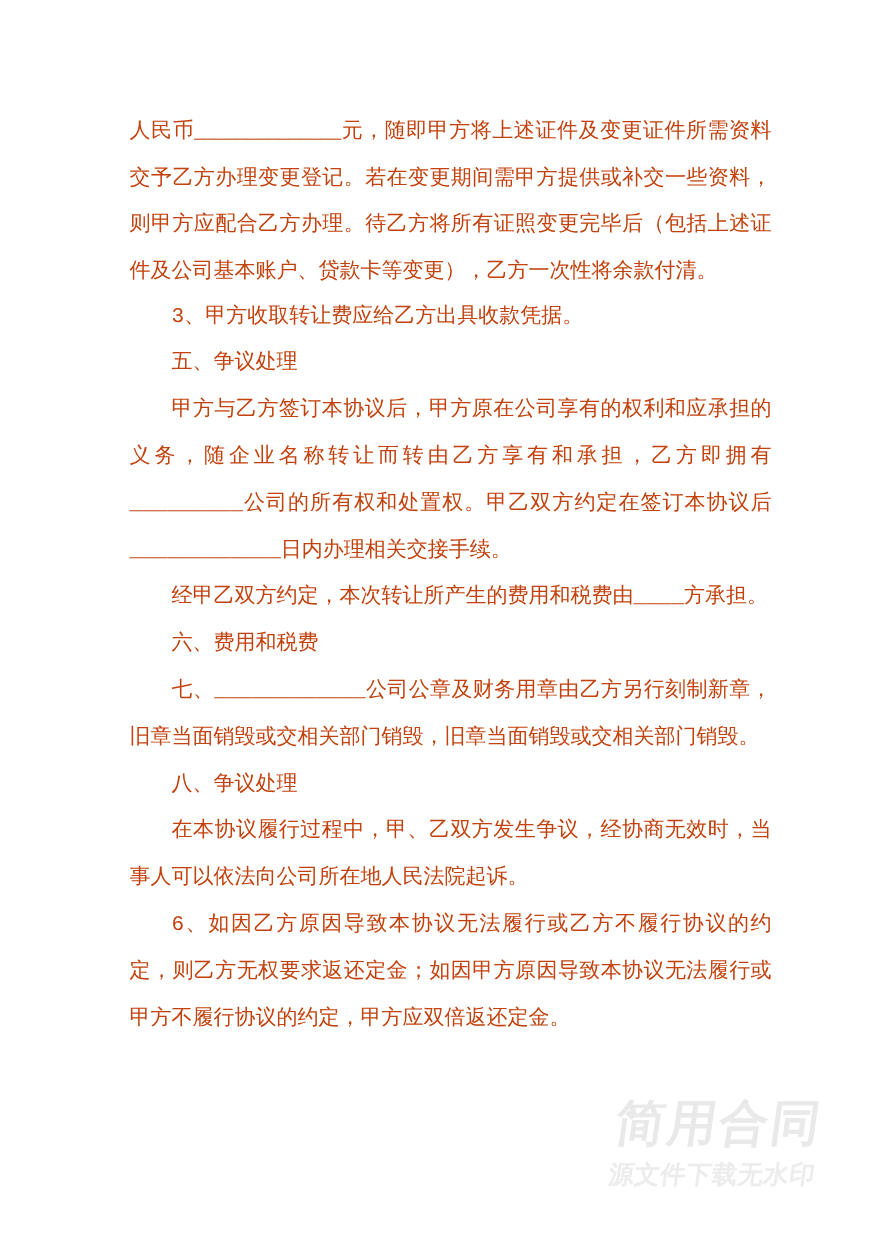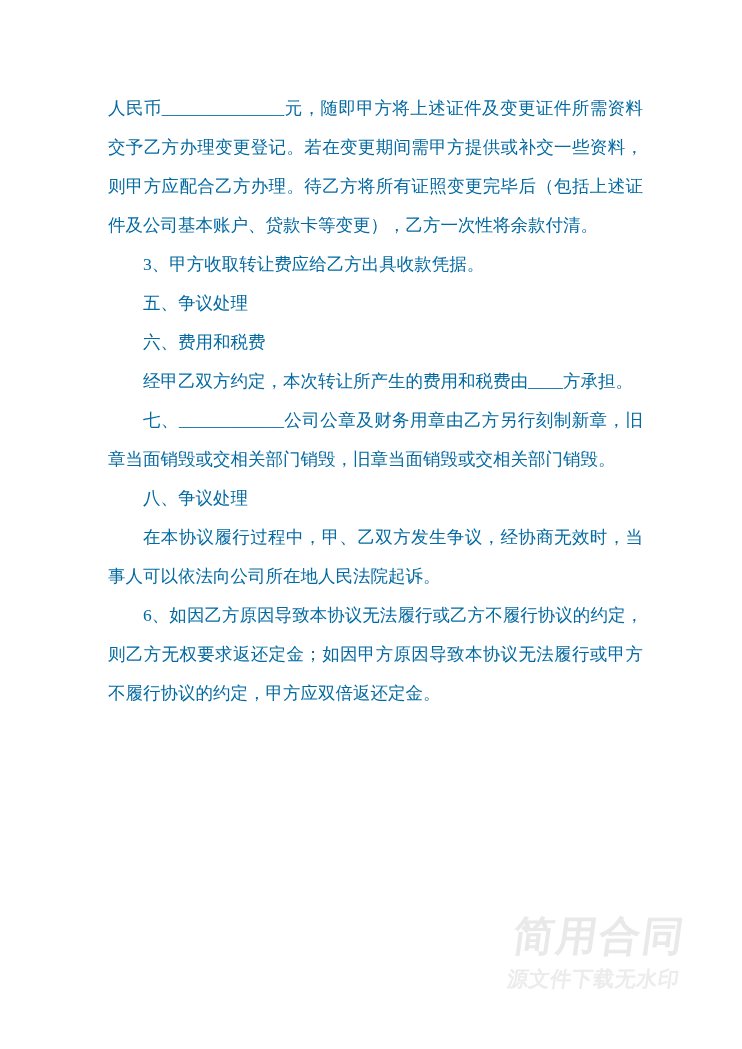--- a/index.html
+++ b/index.html
@@ -13,32 +13,33 @@
     height: 1049px;
     background: #ffffff;
     overflow: hidden;
     font-family: "Liberation Serif", "DejaVu Serif", serif;
   }
   .doc-body {
     position: absolute;
     left: 108px;
     top: 89px;
     width: 535px;
-    color: #0369a1;
+    color: #c2410c;
     font-size: 17.5px;
     line-height: 39px;
     text-align: justify;
     letter-spacing: 0;
   }
   p.para {
     margin: 0;
     padding: 0;
   }
   p.para.indent {
     text-indent: 2em;
+    font-family: Liberation Mono, monospace;
   }
   .watermark {
     position: absolute;
     left: 511px;
     top: 914px;
     color: #e9e9e9;
     font-family: "Liberation Sans", "DejaVu Sans", sans-serif;
     font-weight: bold;
     transform: skewX(-8deg);
     white-space: nowrap;
@@ -58,22 +59,23 @@
 </style>
 </head>
 <body>
 
 <div class="page">
 
   <div class="doc-body" id="doc-body">
       <p class="para">人民币______________元，随即甲方将上述证件及变更证件所需资料交予乙方办理变更登记。若在变更期间需甲方提供或补交一些资料，则甲方应配合乙方办理。待乙方将所有证照变更完毕后（包括上述证件及公司基本账户、贷款卡等变更），乙方一次性将余款付清。</p>
       <p class="para indent">3、甲方收取转让费应给乙方出具收款凭据。</p>
       <p class="para indent">五、争议处理</p>
+      <p class="para indent">甲方与乙方签订本协议后，甲方原在公司享有的权利和应承担的义务，随企业名称转让而转由乙方享有和承担，乙方即拥有_________公司的所有权和处置权。甲乙双方约定在签订本协议后____________日内办理相关交接手续。</p>
+      <p class="para indent">经甲乙双方约定，本次转让所产生的费用和税费由____方承担。</p>
       <p class="para indent">六、费用和税费</p>
-      <p class="para indent">经甲乙双方约定，本次转让所产生的费用和税费由____方承担。</p>
       <p class="para indent">七、____________公司公章及财务用章由乙方另行刻制新章，旧章当面销毁或交相关部门销毁，旧章当面销毁或交相关部门销毁。</p>
       <p class="para indent">八、争议处理</p>
       <p class="para indent">在本协议履行过程中，甲、乙双方发生争议，经协商无效时，当事人可以依法向公司所在地人民法院起诉。</p>
       <p class="para indent">6、如因乙方原因导致本协议无法履行或乙方不履行协议的约定，则乙方无权要求返还定金；如因甲方原因导致本协议无法履行或甲方不履行协议的约定，甲方应双倍返还定金。</p>
     </div>
 
   <div class="watermark">
     <div class="wm-title">简用合同</div>
     <div class="wm-sub">源文件下载无水印</div>
   </div>

